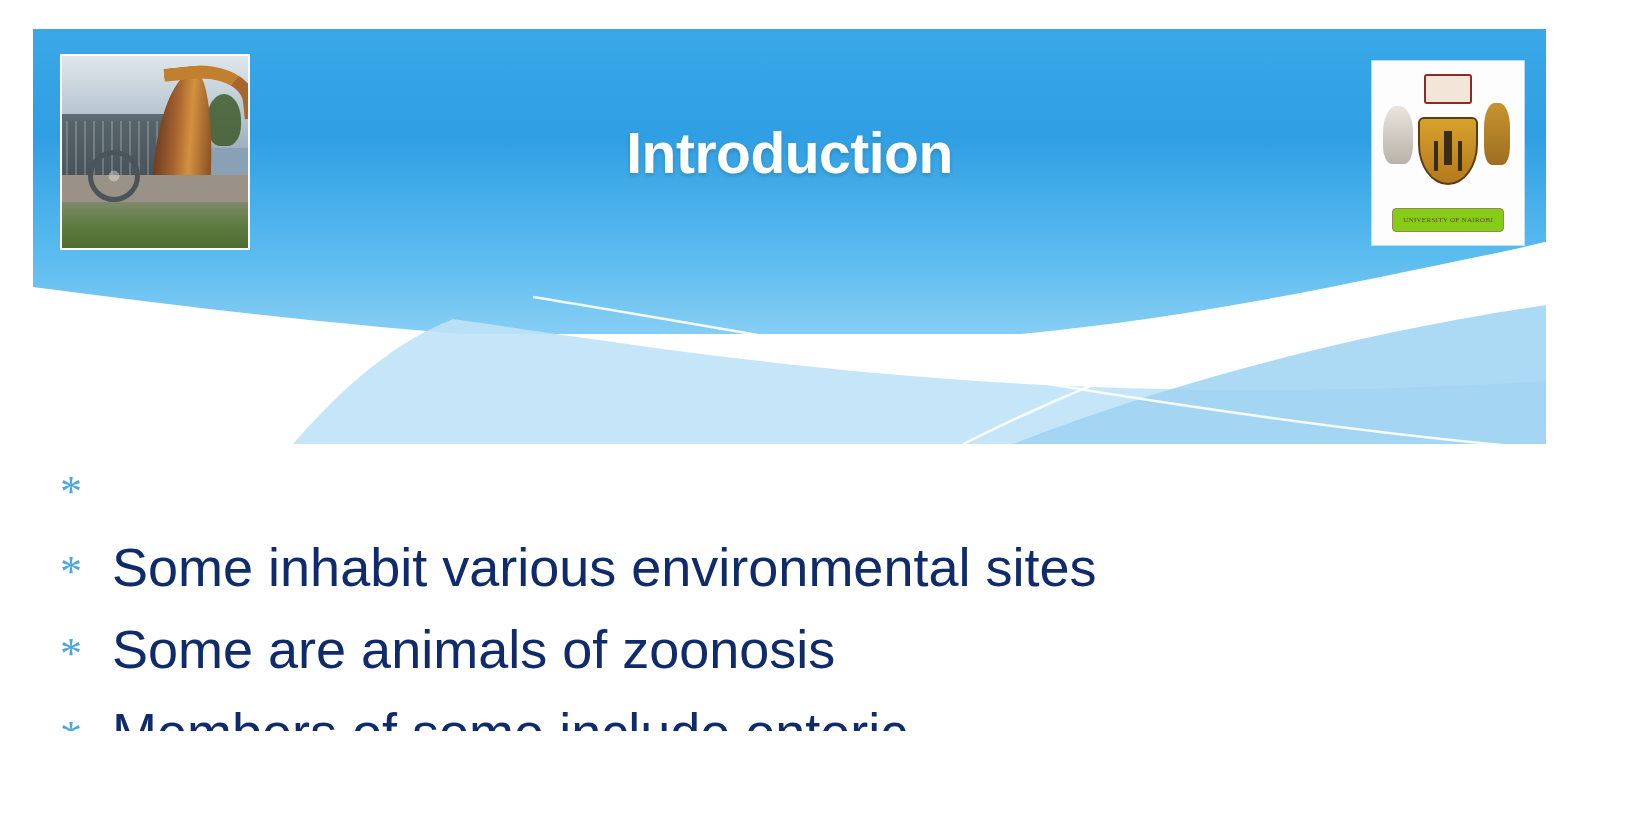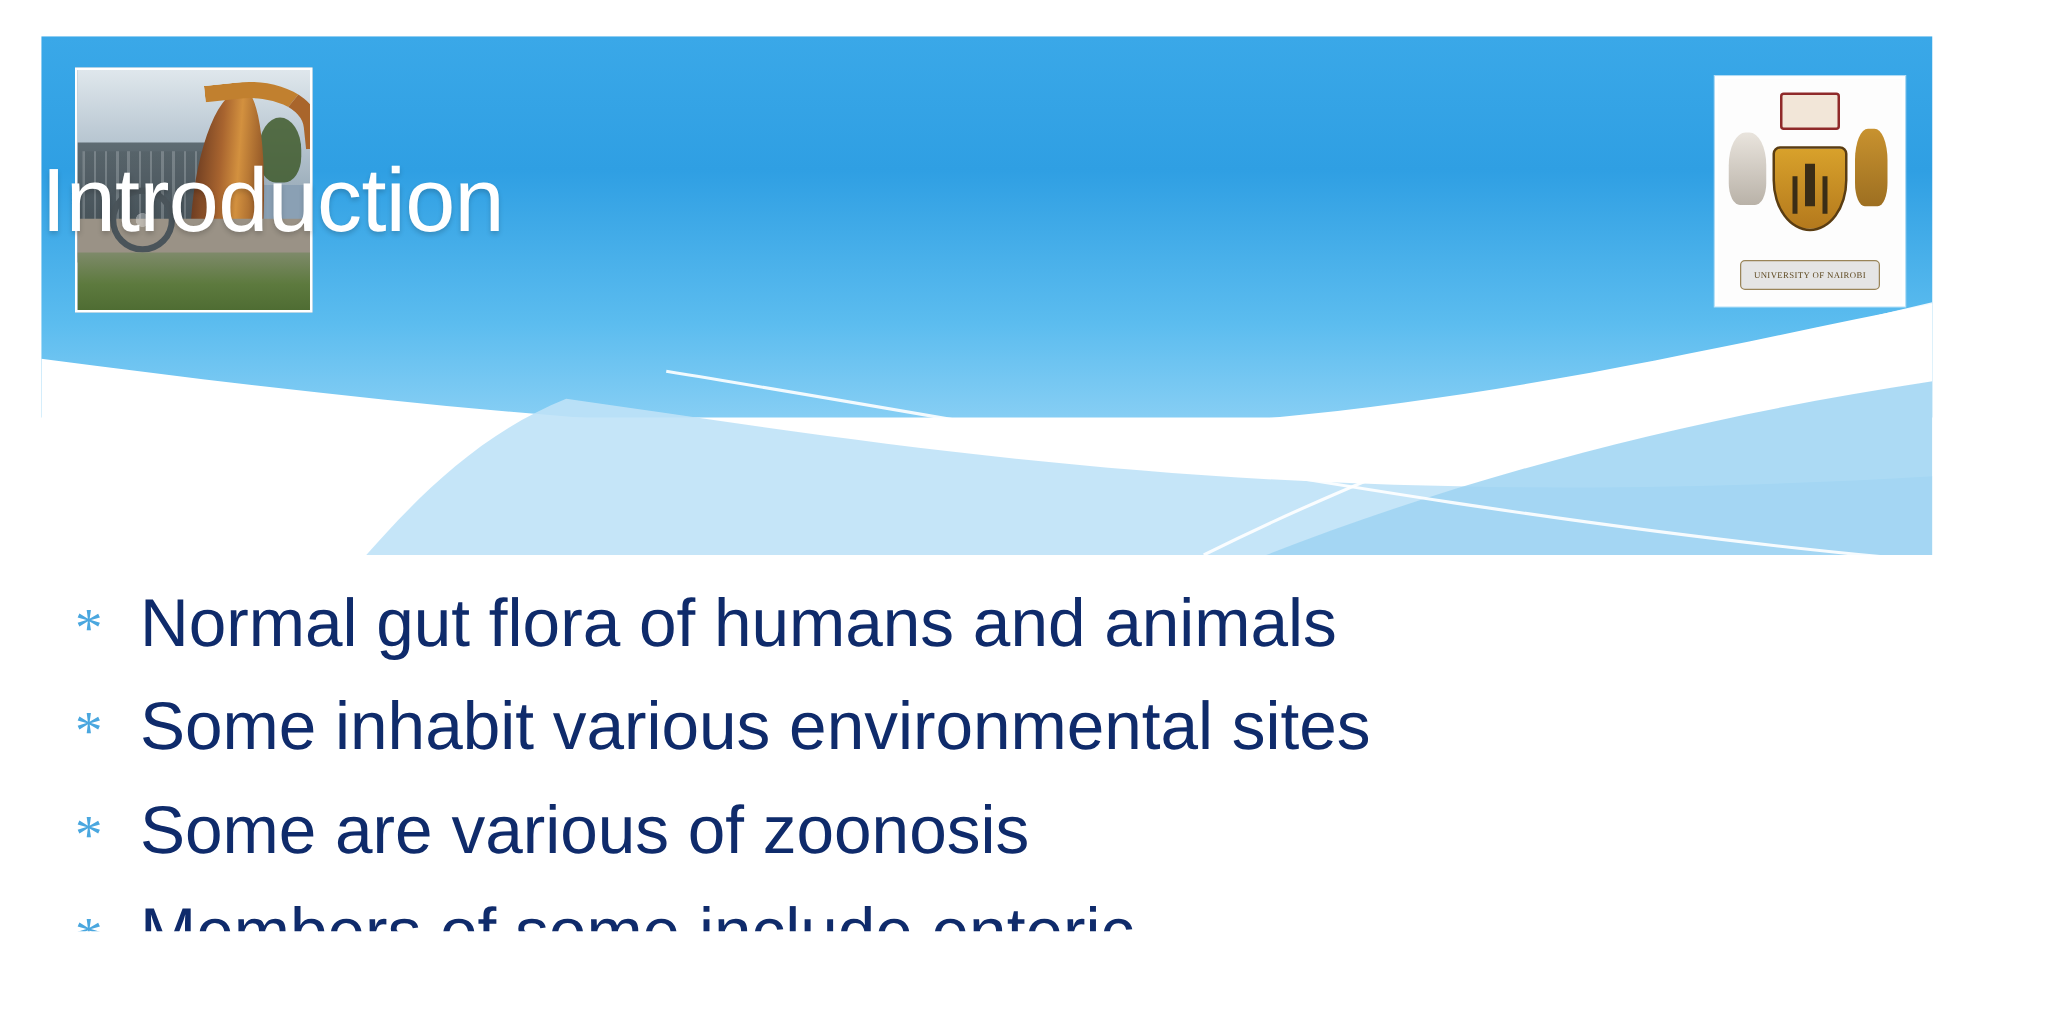--- a/index.html
+++ b/index.html
@@ -39,23 +39,24 @@
     top: 0;
     width: 1513px;
     height: 415px;
   }
 
   #slide-title {
     position: absolute;
     left: 0;
     top: 96px;
     width: 1513px;
+    text-align: center;
     color: #ffffff;
-    font-size: 72px;
-    font-weight: normal;
+    font-size: 57px;
+    font-weight: bold;
     letter-spacing: -0.5px;
     line-height: 1;
     text-shadow: 0 2px 4px rgba(0,0,0,0.18);
     font-family: "Liberation Sans", sans-serif;
   }
 
   
   #left-photo {
     position: absolute;
     left: 27px;
@@ -167,21 +168,21 @@
   #right-crest .lion {
     position: absolute; left: 6%; top: 24%;
     width: 30px; height: 58px;
     background: linear-gradient(180deg,#e9e4dd 0%, #b9b2a8 100%);
     border-radius: 45% 45% 30% 30%;
   }
   #right-crest .scroll {
     position: absolute; left: 50%; bottom: 6%;
     transform: translateX(-50%);
     width: 110px; height: 22px;
-    background: #e5e5e5;
+    background: #84cc16;
     border: 1px solid #9a8559;
     border-radius: 4px;
   }
   #right-crest .scroll-text {
     position: absolute; left: 0; top: 0; width: 100%; height: 100%;
     font-size: 7px; color: #5f4a22; text-align: center; line-height: 22px;
     letter-spacing: .3px;
     font-family: "Liberation Serif", serif;
   }
 
@@ -259,31 +260,30 @@
       </div>
     </div>
 
     <div id="slide-title">Introduction</div>
   </div>
 
   <div id="bullets">
 
     <div class="bullet-row">
       <span class="bullet-mark">*</span>
-      <span class="bullet-text">Normal gut flora of humans and animals</span>
     </div>
 
     <div class="bullet-row">
       <span class="bullet-mark">*</span>
       <span class="bullet-text">Some inhabit various environmental sites</span>
     </div>
 
     <div class="bullet-row">
       <span class="bullet-mark">*</span>
-      <span class="bullet-text">Some are various of zoonosis</span>
+      <span class="bullet-text">Some are animals of zoonosis</span>
     </div>
 
     <div class="bullet-row clipped">
       <span class="bullet-mark">*</span>
       <span class="bullet-text">Members of some include enteric</span>
     </div>
 
   </div>
 </div>
 

